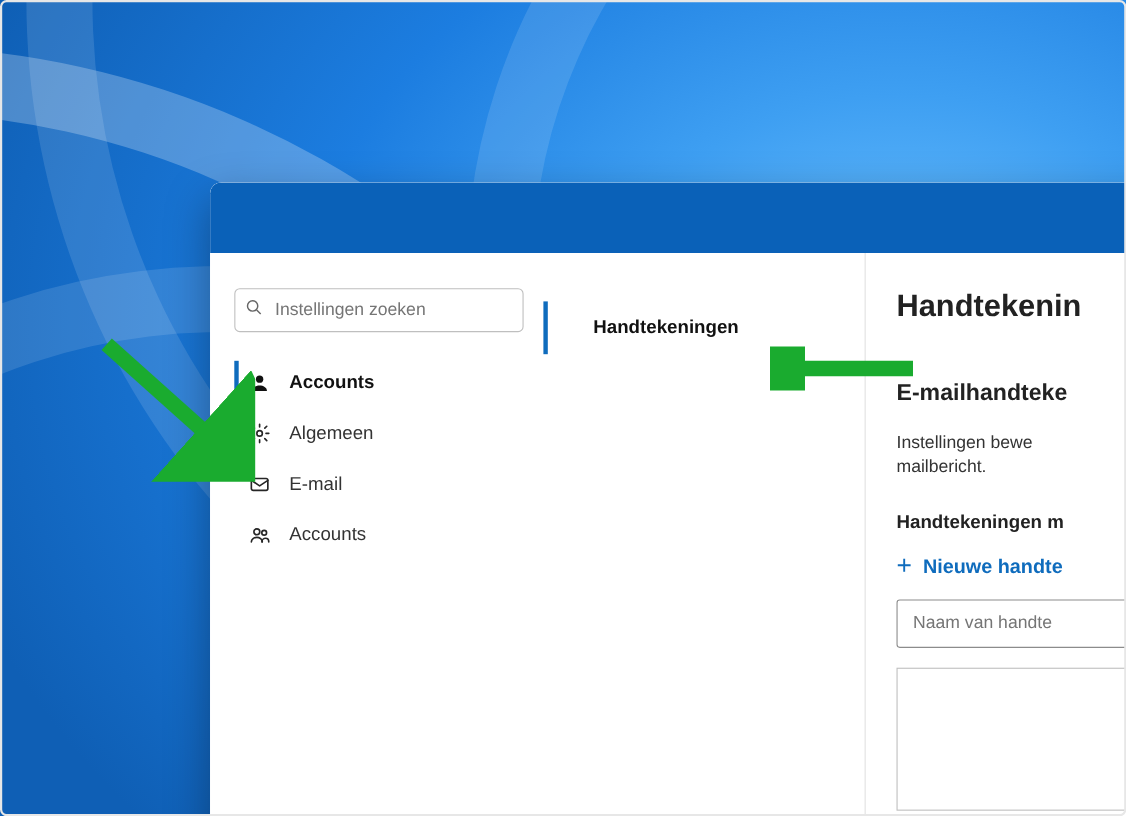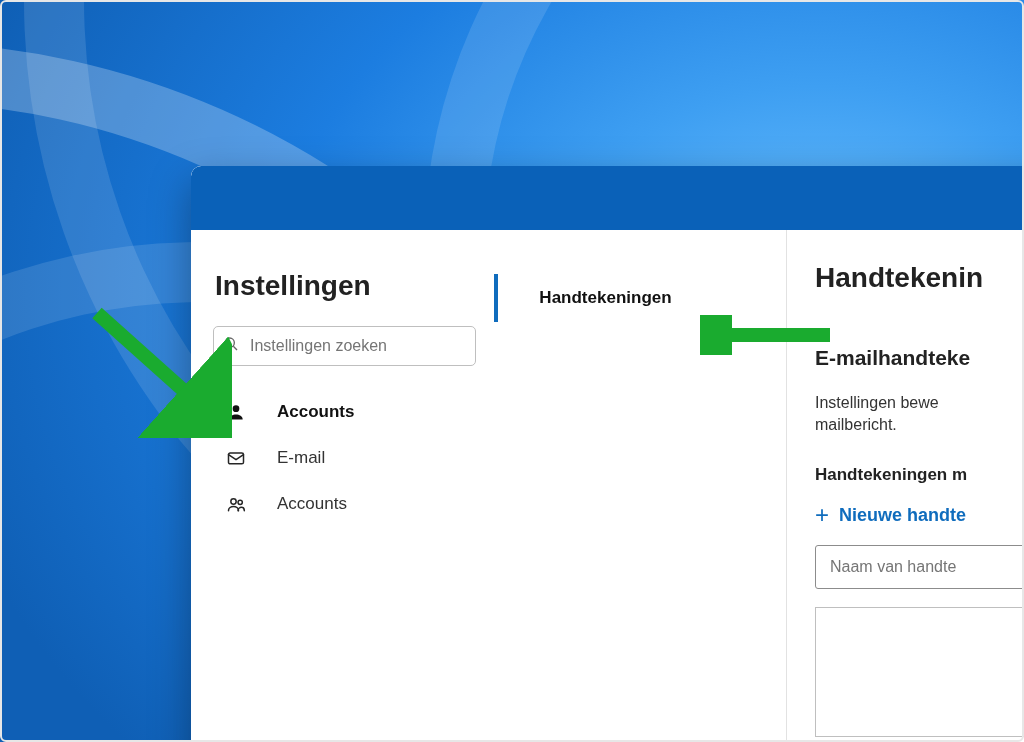--- a/index.html
+++ b/index.html
@@ -65,21 +65,21 @@
     color: #be185d;
     background: #fff;
   }
   .searchwrap .sicon {
     position: absolute; left: 10px; top: 50%; transform: translateY(-50%);
     color: #666;
   }
   .navlist {}
   .navitem {
     display: flex; align-items: center;
-    gap: 30px;
+    gap: 16px;
     padding: 10px 8px;
     margin-bottom: 6px;
     border-left: 4px solid transparent;
     cursor: pointer;
     color: #333;
     font-size: 17px;
   }
   .navitem.active {
     border-left: 4px solid #0f6cbd;
     font-weight: 700;
@@ -160,39 +160,47 @@
   <div class="swirl s1"></div>
   <div class="swirl s2"></div>
   <div class="swirl s3"></div>
   <div class="swirl s4"></div>
 
   <div class="window">
     <div class="titlebar"></div>
     <div class="body">
 
       <div class="col1">
-        <h1>Instellingen</h1>
         <div class="searchwrap">
           <span class="sicon">
             <svg width="16" height="16" viewBox="0 0 24 24" fill="none" stroke="currentColor" stroke-width="2">
                 <circle cx="10" cy="10" r="7"></circle>
                 <line x1="21" y1="21" x2="15.5" y2="15.5"></line>
               </svg>
           </span>
           <input type="text" placeholder="Instellingen zoeken" style="">
         </div>
         <div class="navlist" id="navlist">
             <div class="navitem active">
               <span class="iconbox">
                 <svg width="20" height="20" viewBox="0 0 24 24" fill="none" stroke="currentColor" stroke-width="1.8" stroke-linecap="round" stroke-linejoin="round">
                   <circle cx="12" cy="8" r="4" fill="currentColor" stroke="none"></circle>
                   <path d="M4 21c0-4 4-6 8-6s8 2 8 6" fill="currentColor" stroke="none"></path>
                 </svg>
               </span>
               <span>Accounts</span>
+            </div>
+            <div class="navitem">
+              <span class="iconbox">
+                <svg width="20" height="20" viewBox="0 0 24 24" fill="none" stroke="currentColor" stroke-width="1.8" stroke-linecap="round" stroke-linejoin="round">
+                  <circle cx="12" cy="12" r="3"></circle>
+                  <path d="M12 2v3M12 19v3M4.2 4.2l2.1 2.1M17.7 17.7l2.1 2.1M2 12h3M19 12h3M4.2 19.8l2.1-2.1M17.7 6.3l2.1-2.1"></path>
+                </svg>
+              </span>
+              <span>Algemeen</span>
             </div>
             <div class="navitem">
               <span class="iconbox">
                 <svg width="20" height="20" viewBox="0 0 24 24" fill="none" stroke="currentColor" stroke-width="1.8" stroke-linecap="round" stroke-linejoin="round">
                   <rect x="3" y="6" width="18" height="13" rx="2"></rect>
                   <path d="M3 8l9 6 9-6"></path>
                 </svg>
               </span>
               <span>E-mail</span>
             </div>

